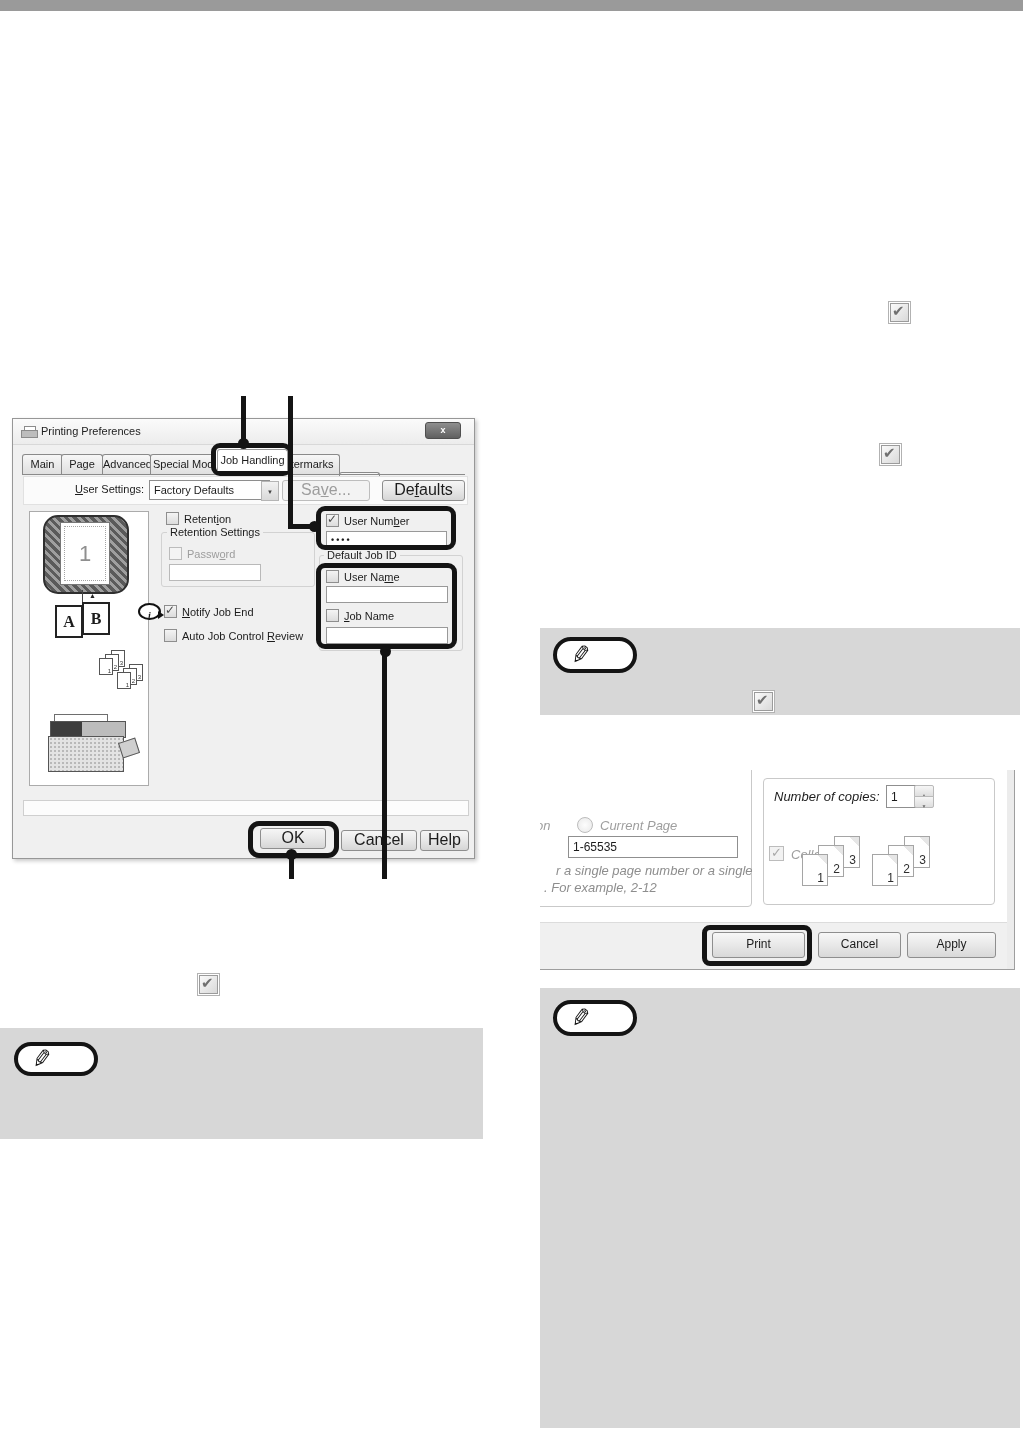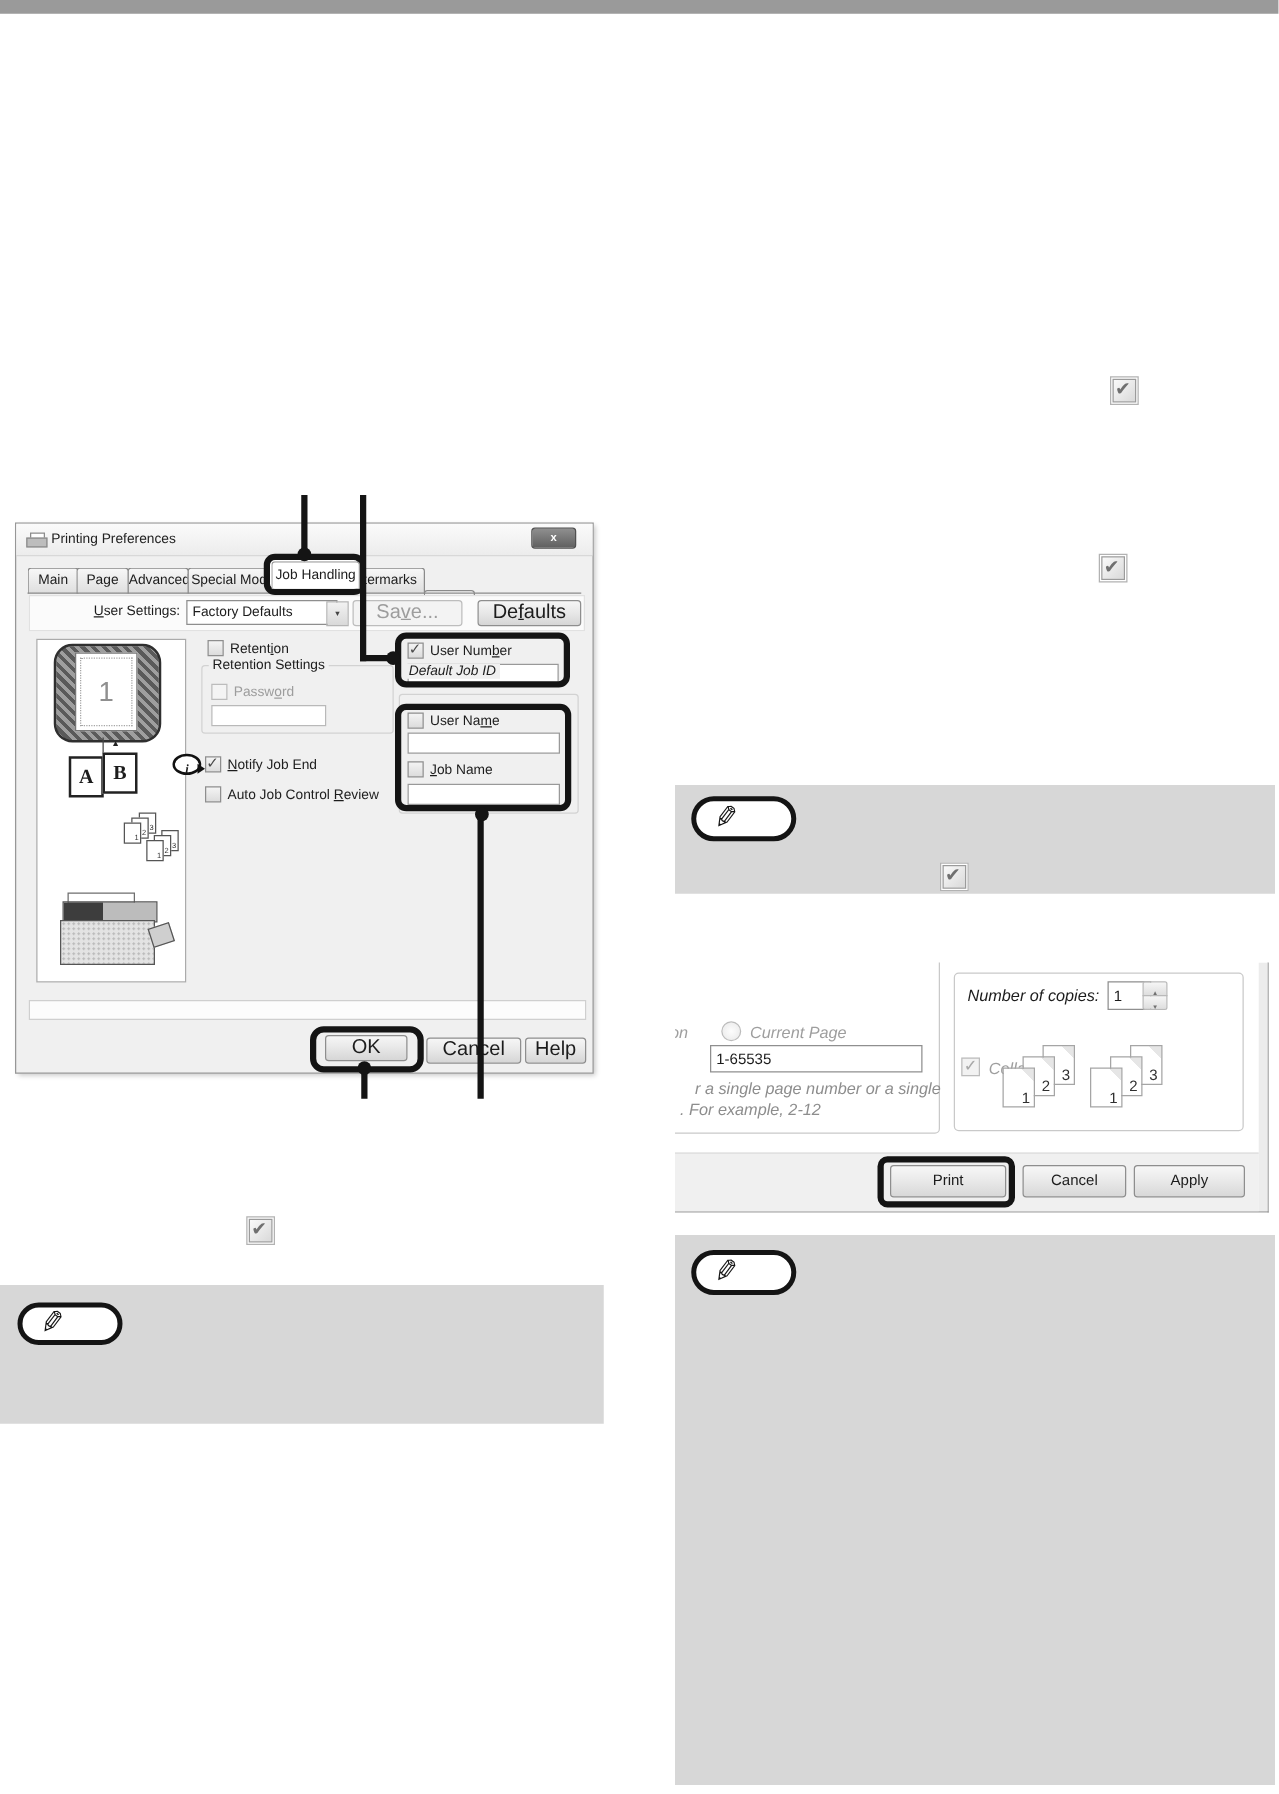--- a/index.html
+++ b/index.html
@@ -205,21 +205,21 @@
     <div class="ring" style="left:303px;top:87px;width:130px;height:34px;"></div>
     <div class="cb" style="left:313px;top:95px;">
       <span class="mark">✓</span>
     </div>
     <div class="lbl" style="left:331px;top:96px;">User Num<u>b</u>er</div>
     <div class="field" style="left:313px;top:112px;width:111px;height:15px;font-size:9px;font-weight:bold;letter-spacing:2px;">
       <span>••••</span>
     </div>
 
     <div class="groupbox" style="left:306px;top:136px;width:142px;height:94px;"></div>
-    <div class="grouplbl" style="left:311px;top:112px;font-style:italic;">Default Job ID</div>
+    <div class="grouplbl" style="left:311px;top:130px;">Default Job ID</div>
     <div class="ring" style="left:303px;top:144px;width:131px;height:76px;"></div>
     <div class="cb" style="left:313px;top:151px;"></div>
     <div class="lbl" style="left:331px;top:152px;">User Na<u>m</u>e</div>
     <div class="field" style="left:313px;top:167px;width:112px;height:15px;"></div>
     <div class="cb" style="left:313px;top:190px;"></div>
     <div class="lbl" style="left:331px;top:191px;"><u>J</u>ob Name</div>
     <div class="field" style="left:313px;top:208px;width:112px;height:15px;"></div>
 
     <div class="abs" style="left:10px;top:381px;width:444px;height:14px;background:#fcfcfc;border:1px solid #cfcfcf;"></div>
     <div class="ring" style="left:235px;top:402px;width:81px;height:27px;border-radius:11px;"></div>

